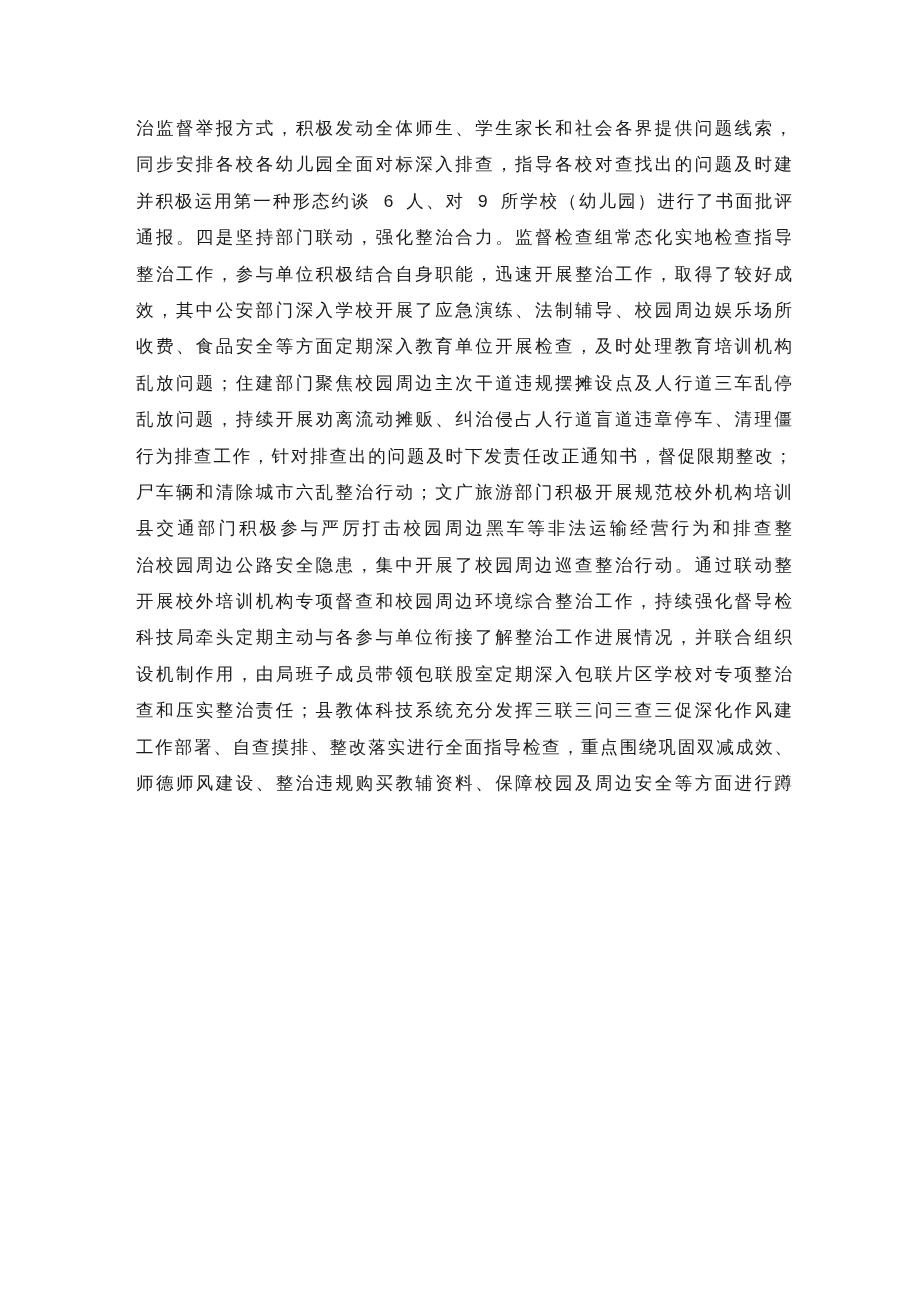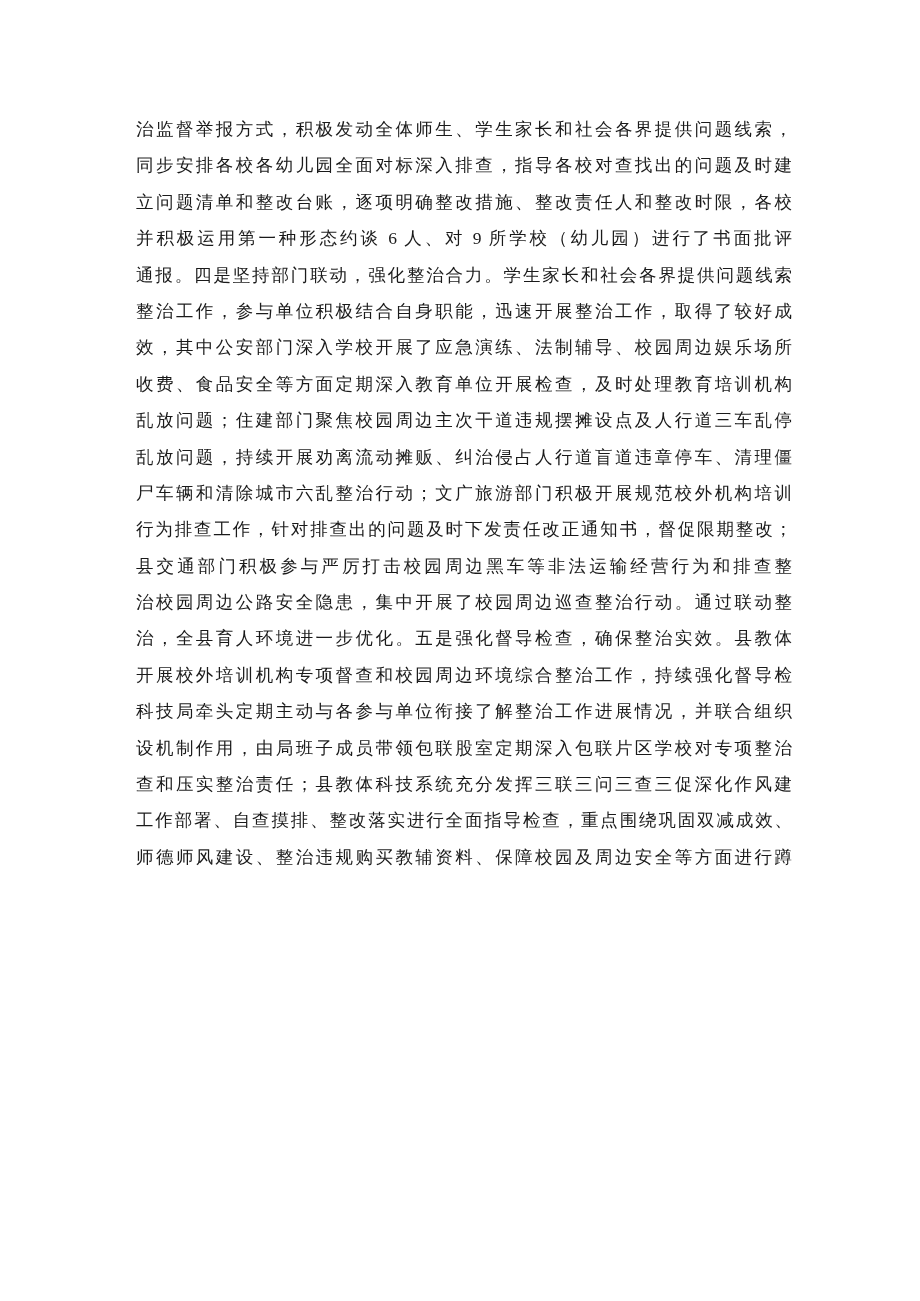--- a/index.html
+++ b/index.html
@@ -3,51 +3,49 @@
 <meta charset="utf-8">
 <style>
   html, body { margin: 0; padding: 0; background: #ffffff; }
   body { width: 920px; height: 1301px; position: relative; overflow: hidden; }
   .page {
     position: absolute; left: 0; top: 0; width: 920px; height: 1301px;
     background: #ffffff;
   }
   .text-block {
     position: absolute; left: 136px; top: 116px; width: 660px;
-    font-family: Liberation Serif, serif;
+    font-family: Liberation Mono, monospace;
     font-size: 17.5px; color: #1a1a1a;
   }
   .line {
     height: 36.4px; line-height: 26px;
     white-space: nowrap;
     text-align: justify; text-align-last: justify;
     width: 656px;
     letter-spacing: 0px;
   }
 </style>
 </head>
 <body>
 
 <div class="page">
   <div class="text-block">
     <div class="line">治监督举报方式，积极发动全体师生、学生家长和社会各界提供问题线索，</div>
     <div class="line">同步安排各校各幼儿园全面对标深入排查，指导各校对查找出的问题及时建</div>
-    <div class="line">立问题清单和整改台账，逐项明确整改措施、整改责任人和整改时限，各校</div>
     <div class="line">并积极运用第一种形态约谈 6 人、对 9 所学校（幼儿园）进行了书面批评</div>
-    <div class="line">通报。四是坚持部门联动，强化整治合力。学生家长和社会各界提供问题线索</div>
+    <div class="line">通报。四是坚持部门联动，强化整治合力。监督检查组常态化实地检查指导</div>
     <div class="line">整治工作，参与单位积极结合自身职能，迅速开展整治工作，取得了较好成</div>
     <div class="line">效，其中公安部门深入学校开展了应急演练、法制辅导、校园周边娱乐场所</div>
     <div class="line">收费、食品安全等方面定期深入教育单位开展检查，及时处理教育培训机构</div>
     <div class="line">乱放问题；住建部门聚焦校园周边主次干道违规摆摊设点及人行道三车乱停</div>
     <div class="line">乱放问题，持续开展劝离流动摊贩、纠治侵占人行道盲道违章停车、清理僵</div>
+    <div class="line">行为排查工作，针对排查出的问题及时下发责任改正通知书，督促限期整改；</div>
     <div class="line">尸车辆和清除城市六乱整治行动；文广旅游部门积极开展规范校外机构培训</div>
-    <div class="line">行为排查工作，针对排查出的问题及时下发责任改正通知书，督促限期整改；</div>
     <div class="line">县交通部门积极参与严厉打击校园周边黑车等非法运输经营行为和排查整</div>
     <div class="line">治校园周边公路安全隐患，集中开展了校园周边巡查整治行动。通过联动整</div>
-    <div class="line">治，全县育人环境进一步优化。五是强化督导检查，确保整治实效。县教体</div>
     <div class="line">开展校外培训机构专项督查和校园周边环境综合整治工作，持续强化督导检</div>
     <div class="line">科技局牵头定期主动与各参与单位衔接了解整治工作进展情况，并联合组织</div>
     <div class="line">设机制作用，由局班子成员带领包联股室定期深入包联片区学校对专项整治</div>
     <div class="line">查和压实整治责任；县教体科技系统充分发挥三联三问三查三促深化作风建</div>
     <div class="line">工作部署、自查摸排、整改落实进行全面指导检查，重点围绕巩固双减成效、</div>
     <div class="line">师德师风建设、整治违规购买教辅资料、保障校园及周边安全等方面进行蹲</div>
   </div>
 </div>
 
 </body></html>

